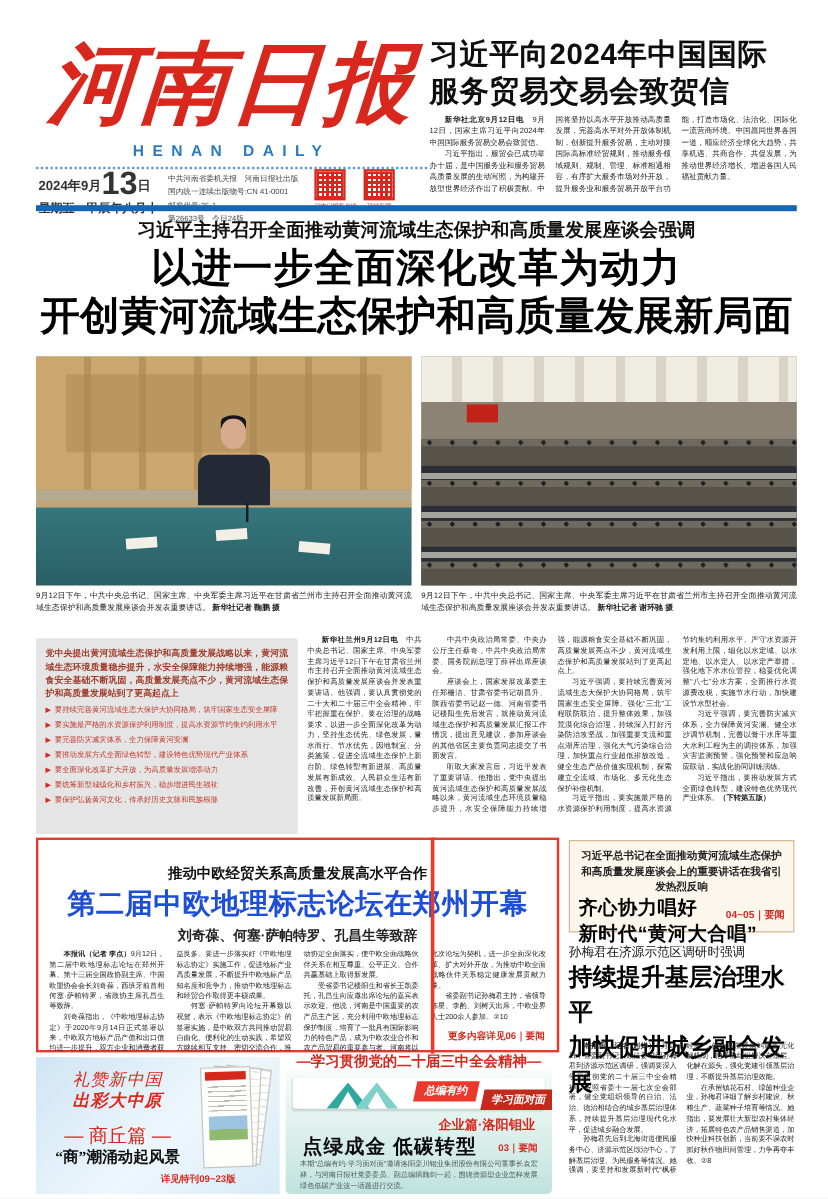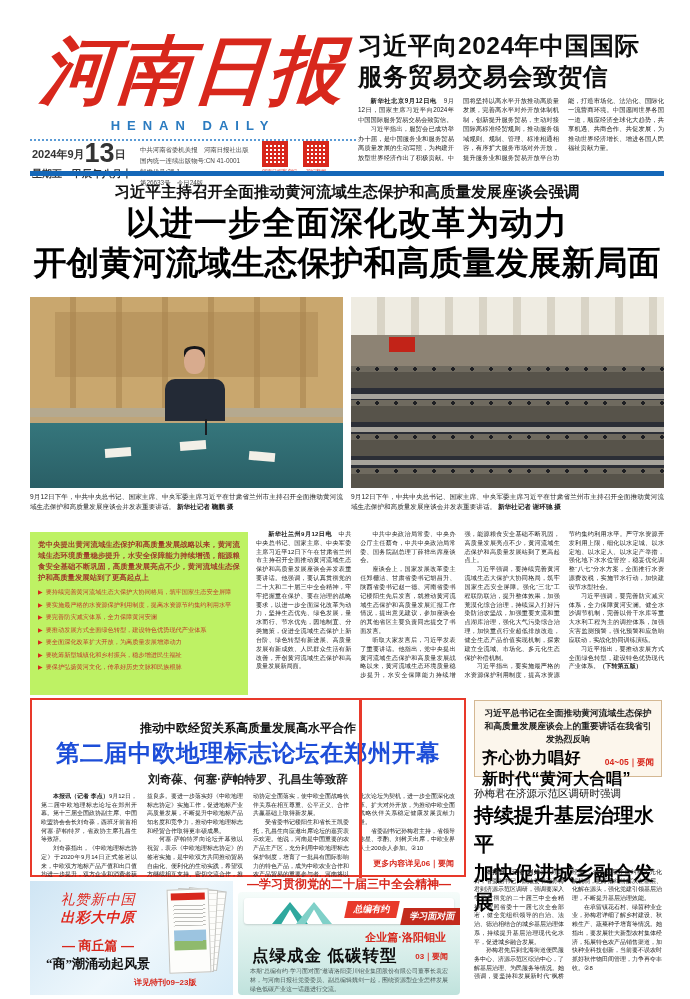--- a/index.html
+++ b/index.html
@@ -64,21 +64,21 @@
   .ph-r .heads{position:absolute;left:0;top:34%;right:0;bottom:0;background-image:
      radial-gradient(circle 3px at 7px 7px,#15171c 60%,transparent 62%);
      background-size:19px 34px;opacity:.9;}
   .ph-r .desks{position:absolute;left:0;top:36%;right:0;bottom:0;background:
      repeating-linear-gradient(180deg,transparent 0 28px,#cfcabd 28px 33px);opacity:.75;}
   .caption{font-size:6.6px;line-height:1.55;text-align:justify;color:#222;}
   .cap-l{left:30px;top:492px;width:313px;height:34px;}
   .cap-r{left:351px;top:492px;width:313px;height:34px;}
   .credit{font-weight:bold;}
   
-  .pink-box{left:30px;top:532px;width:218px;height:163px;background:#bef264;
+  .pink-box{left:30px;top:532px;width:218px;height:163px;background:#e5e5e5;
      padding:7px 8px;box-sizing:border-box;}
   .pink-intro{font-size:7.4px;line-height:1.5;font-weight:bold;color:#9e3b28;text-align:justify;}
   .pink-bullets{margin-top:5px;}
   .pink-bullet{display:flex;gap:3px;font-size:6.2px;line-height:1.45;color:#c0392b;margin-top:3.5px;}
   .arrow{color:#d8271c;font-size:6px;line-height:1.5;flex:0 0 auto;}
   
   .main-body{left:256px;top:530px;width:408px;height:165px;column-count:4;column-gap:9px;
      font-size:6.1px;line-height:1.45;overflow:hidden;color:#222;}
   .jump{font-weight:bold;}
   
@@ -102,21 +102,21 @@
   .jiyuan-body{left:474px;top:868px;width:188px;height:127px;column-count:2;column-gap:8px;
      font-size:6px;line-height:1.45;overflow:hidden;color:#222;text-align:justify;}
   
   .special-box{left:30px;top:881px;width:203px;height:114px;
      background:linear-gradient(135deg,#cfe5f4 0%,#eef7fc 55%,#d6ebf7 100%);overflow:hidden;}
   .sp-l1{position:absolute;left:8px;top:10px;width:120px;text-align:center;color:#e0251b;
      font-weight:400;font-style:italic;font-size:14px;letter-spacing:1px;}
   .sp-l2{position:absolute;left:8px;top:28px;width:120px;text-align:center;color:#e0251b;
      font-weight:900;font-style:italic;font-size:14px;letter-spacing:1px;}
   .sp-series{position:absolute;left:8px;top:56px;width:120px;text-align:center;color:#d8271c;
-     font-size:13px;font-weight:bold;}
+     font-size:16px;font-weight:normal;}
   .sp-title{position:absolute;left:4px;top:74px;width:128px;text-align:center;color:#111;
      font-size:13px;font-weight:900;}
   .sp-ref{position:absolute;left:104px;top:96px;width:96px;color:#d8271c;font-size:8px;font-weight:bold;}
   .paper-stack{position:absolute;left:136px;top:6px;width:62px;height:86px;}
   .sheet{position:absolute;background:#fdfdfb;border:1px solid #c4c4c0;box-sizing:border-box;}
   .s1{left:18px;top:2px;width:38px;height:80px;transform:rotate(7deg);
       background:repeating-linear-gradient(0deg,#fdfdfb 0 5px,#e3e3df 5px 6px);}
   .s2{left:10px;top:2px;width:40px;height:82px;transform:rotate(3deg);
       background:repeating-linear-gradient(0deg,#fdfdfb 0 5px,#e8e8e4 5px 6px);}
   .s3{left:2px;top:2px;width:42px;height:84px;transform:rotate(-2deg);}

